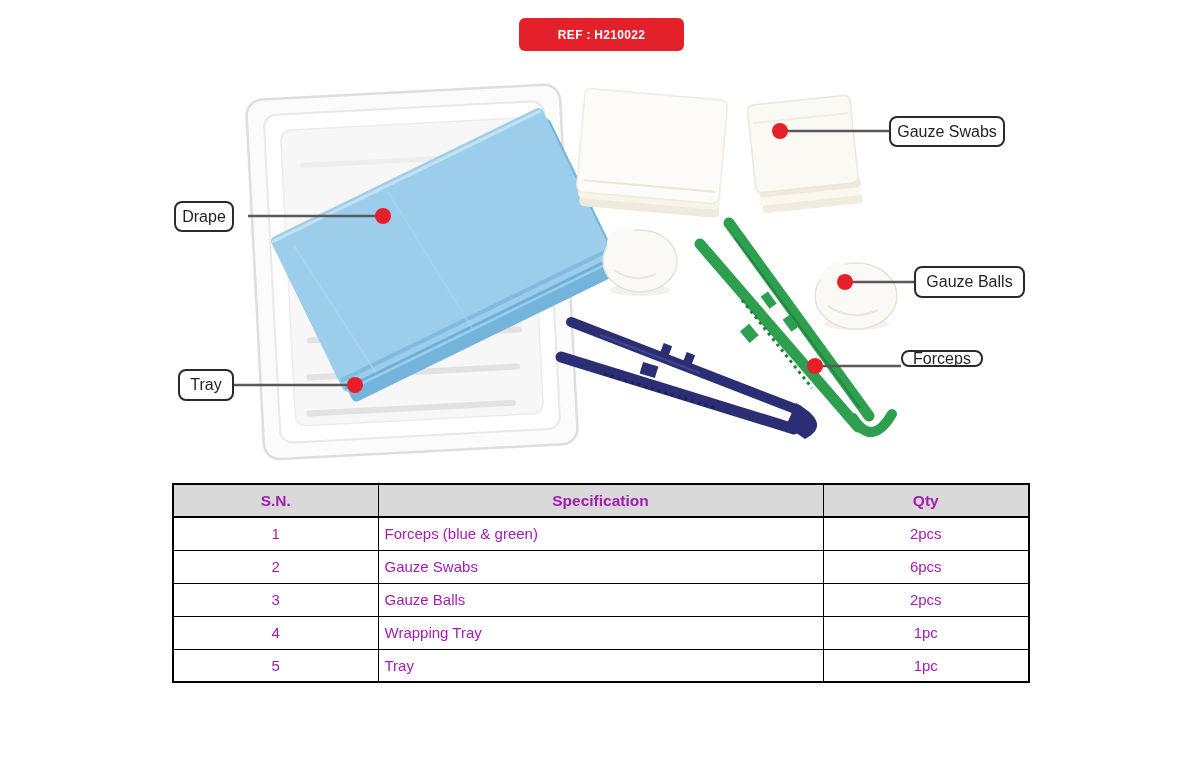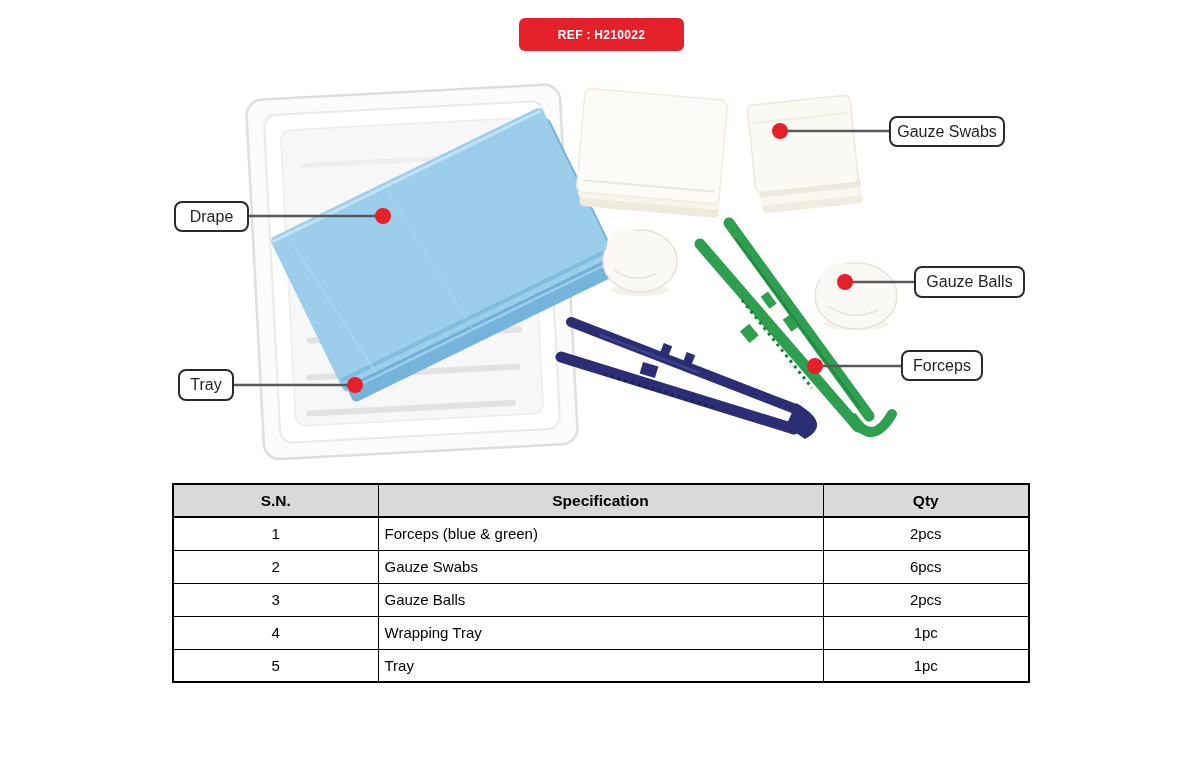--- a/index.html
+++ b/index.html
@@ -17,31 +17,31 @@
 
   
   .photo-svg { position:absolute; left:0; top:0; width:1200px; height:759px; }
 
   
   .callout {
     position:absolute; background:#ffffff; border:2px solid #2a2a2a; border-radius:8px;
     display:flex; align-items:center; justify-content:center;
     font-size:16px; color:#231f20; white-space:nowrap;
   }
-  .co-drape  { left:174px; top:201px; width:75px; height:31px; }
+  .co-drape  { left:174px; top:201px; width:60px; height:31px; }
   .co-tray   { left:178px; top:369px; width:56px; height:32px; }
   .co-swabs  { left:889px; top:116px; width:116px; height:31px; }
   .co-balls  { left:914px; top:266px; width:111px; height:32px; }
-  .co-forceps{ left:901px; top:350px; width:82px; height:31px; }
+  .co-forceps{ left:901px; top:350px; width:82px; height:17px; }
 
   
   table.spec {
     position:absolute; left:172px; top:483px; width:856px;
     border-collapse:collapse; table-layout:fixed;
-    font-size:15px; color:#000000;
+    font-size:15px; color:#a21caf;
   }
   table.spec col.c1 { width:205px; }
   table.spec col.c2 { width:445px; }
   table.spec col.c3 { width:206px; }
   table.spec th, table.spec td { border:1.5px solid #000; height:33px; }
   table.spec { border:2px solid #000; }
   table.spec th {
     background:#d9d9d9; font-weight:bold; font-size:15.5px;
     border-bottom:2.5px solid #000; text-align:center;
   }

